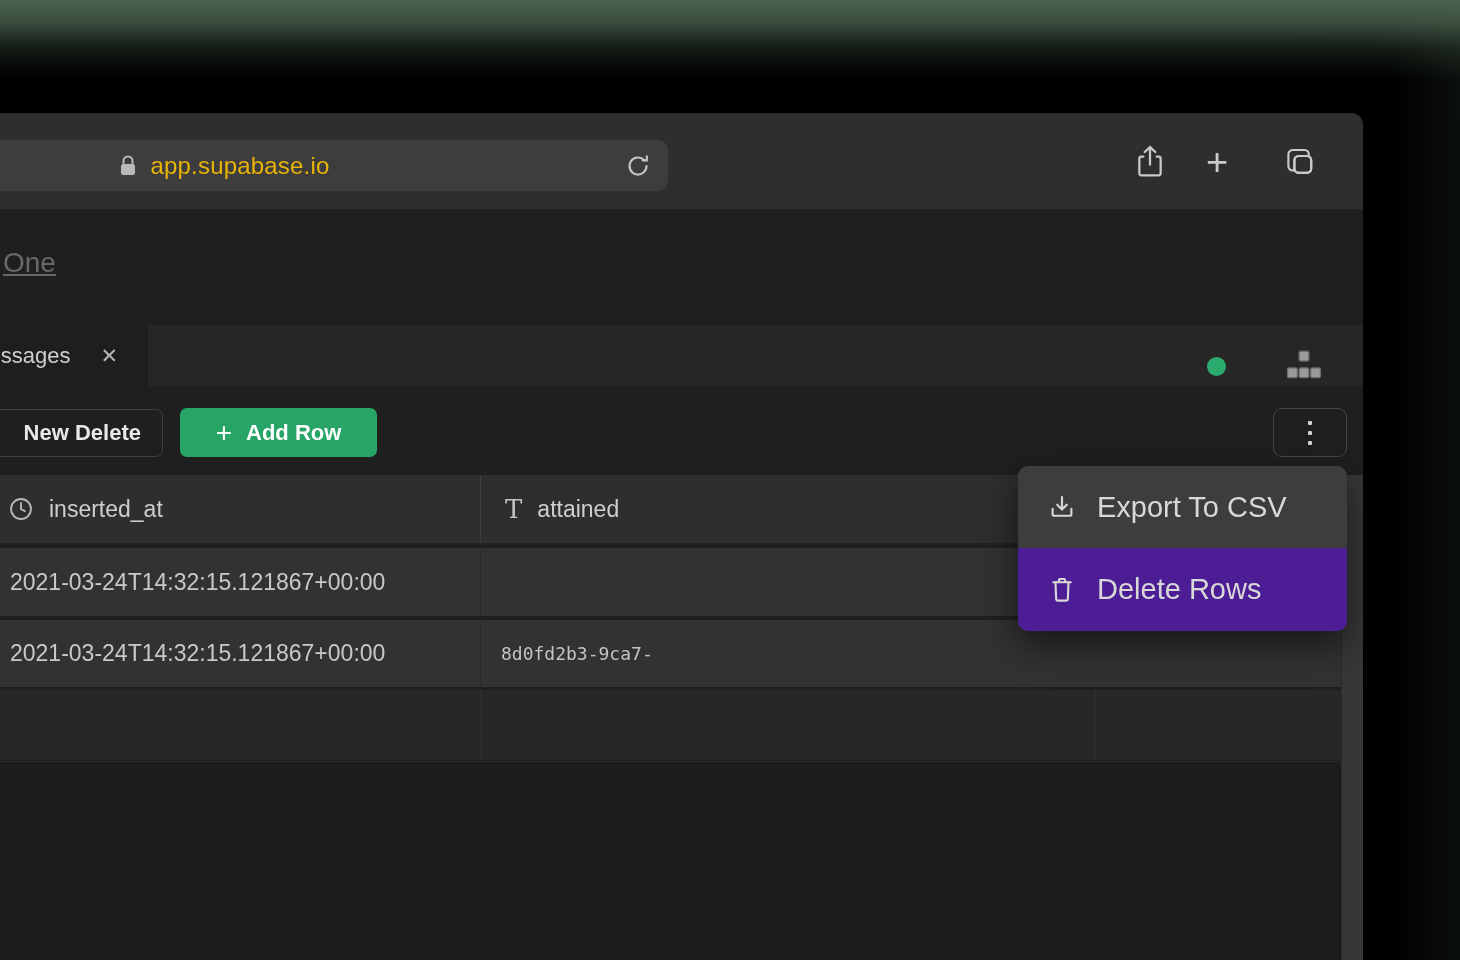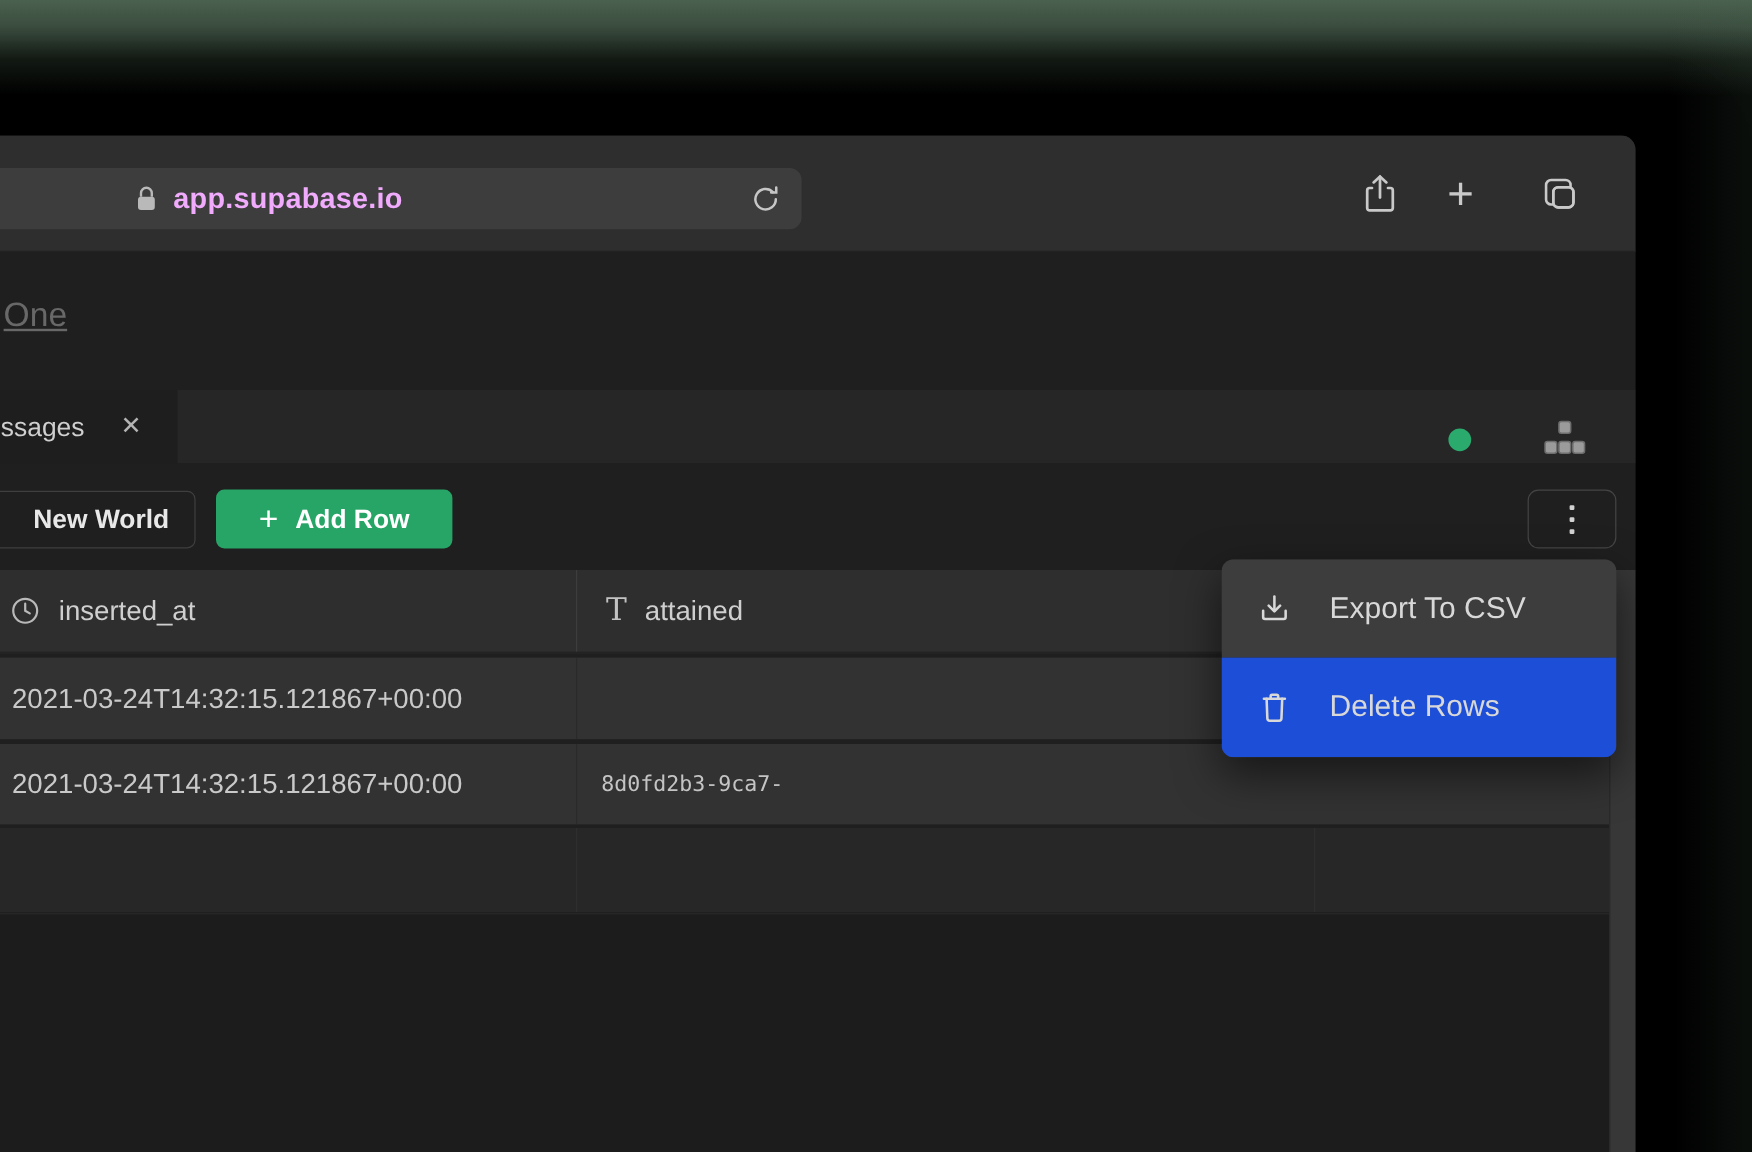--- a/index.html
+++ b/index.html
@@ -14,21 +14,21 @@
   .window { position:absolute; left:-260px; top:113px; width:1623px; height:900px;
     background:#1f1f1f; border-radius:12px; overflow:hidden;
     box-shadow:0 30px 90px rgba(0,0,0,0.85); }
 
   
   .chrome { position:absolute; left:0; top:0; width:1623px; height:97px;
     background:#2e2e2e; border-bottom:1px solid #222; }
   .urlbar { position:absolute; left:40px; top:27px; width:888px; height:51px;
     background:#3d3d3d; border-radius:10px; display:flex; align-items:center;
     justify-content:center; gap:12px; }
-  .urlbar .url-text { color:#f0abfc; font-size:24px; font-weight:700; letter-spacing:.2px; }
+  .urlbar .url-text { color:#eab308; font-size:24px; font-weight:400; letter-spacing:.2px; }
   .reload { position:absolute; right:16px; top:12px; width:28px; height:28px; }
   .chrome-ic { position:absolute; top:0; height:97px; display:flex; align-items:center; }
   .ic-share { left:1394px; } .ic-plus { left:1466px; } .ic-tabs { left:1540px; }
   .plus-glyph { color:#c9c9c9; font-size:38px; font-weight:300; line-height:1; }
 
   
   .proj-label { position:absolute; left:263px; top:134px; color:#686868; font-size:28px;text-decoration:underline; }
   .feedback-btn { position:absolute; left:1286px; top:126px; width:314px; height:55px;
     border:1px solid #3b3b3b; border-radius:7px; background:transparent;
     color:#5f5f5f; font-size:22px; display:flex; align-items:center; justify-content:center; }
@@ -77,24 +77,24 @@
   .row-empty .seg1 { width:740px; height:100%; }
   .row-empty .seg2 { width:615px; height:100%; border-left:1px solid #2e2e2e; }
   .row-empty .seg3 { width:246px; height:100%; border-left:1px solid #2e2e2e; }
   .grid-void { position:absolute; left:0; top:648px; width:1601px; height:252px; background:#1c1c1c; border-top:1px solid #2a2a2a; }
   .scrollbar { position:absolute; left:1601px; top:362px; width:22px; height:538px;
     background:#373737; border-left:1px solid #2a2a2a; }
 
   
   .ctx-menu { position:absolute; left:1278px; top:353px; width:329px; border-radius:10px;
     overflow:hidden; box-shadow:0 14px 36px rgba(0,0,0,0.55); }
-  .ctx-item { height:82px; display:flex; align-items:center; gap:31px; padding-left:29px;
-    color:#d8d8d8; font-size:25px; }
+  .ctx-item { height:82px; display:flex; align-items:center; gap:20px; padding-left:29px;
+    color:#d8d8d8; font-size:29px; }
   .ctx-item.hover { background:#3d3d3d; }
-  .ctx-item.plain { background:#1d4ed8; height:83px; }
+  .ctx-item.plain { background:#4c1d95; height:83px; }
 
   svg { display:block; }
 </style>
 </head>
 <body>
 
 <div class="bg-top-glow"></div>
 <div class="bg-right-glow"></div>
 
 <div class="window">
@@ -147,21 +147,21 @@
         <rect x="10.2" y="1.5" width="7.6" height="7.6" rx="1.6" stroke="#6e6e6e" stroke-width="1"></rect>
         <rect x="1.2" y="14.5" width="7.6" height="7.6" rx="1.6" stroke="#6e6e6e" stroke-width="1"></rect>
         <rect x="10.2" y="14.5" width="7.6" height="7.6" rx="1.6" stroke="#6e6e6e" stroke-width="1"></rect>
         <rect x="19.2" y="14.5" width="7.6" height="7.6" rx="1.6" stroke="#6e6e6e" stroke-width="1"></rect>
       </svg>
     </div>
   </div>
 
   <button class="btn-new-col">
 
-    <span>New World</span>
+    <span>New Delete</span>
   </button>
   <button class="btn-add-row" style="background:#26a567;">
     <span class="plus">+</span>
     <span>Add Row</span>
   </button>
   <button class="btn-kebab">
     <i></i>
     <i></i>
     <i></i>
   </button>

